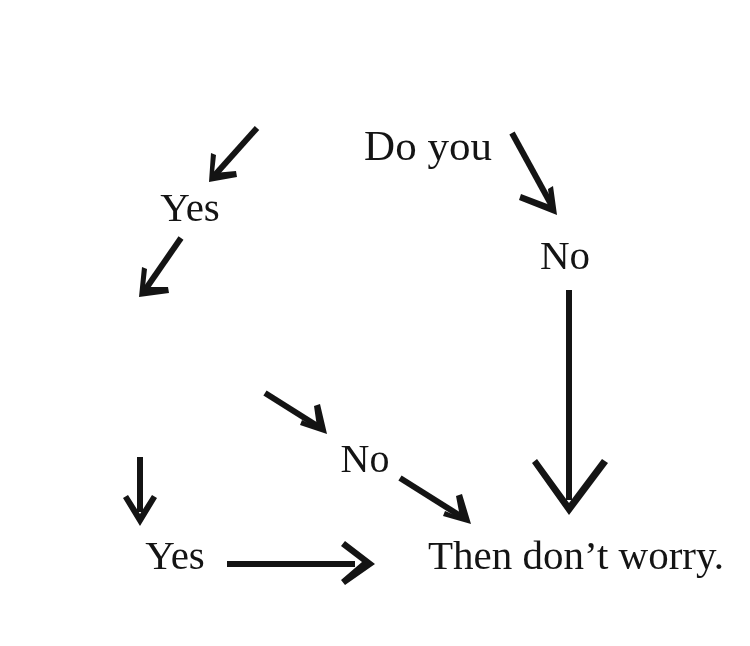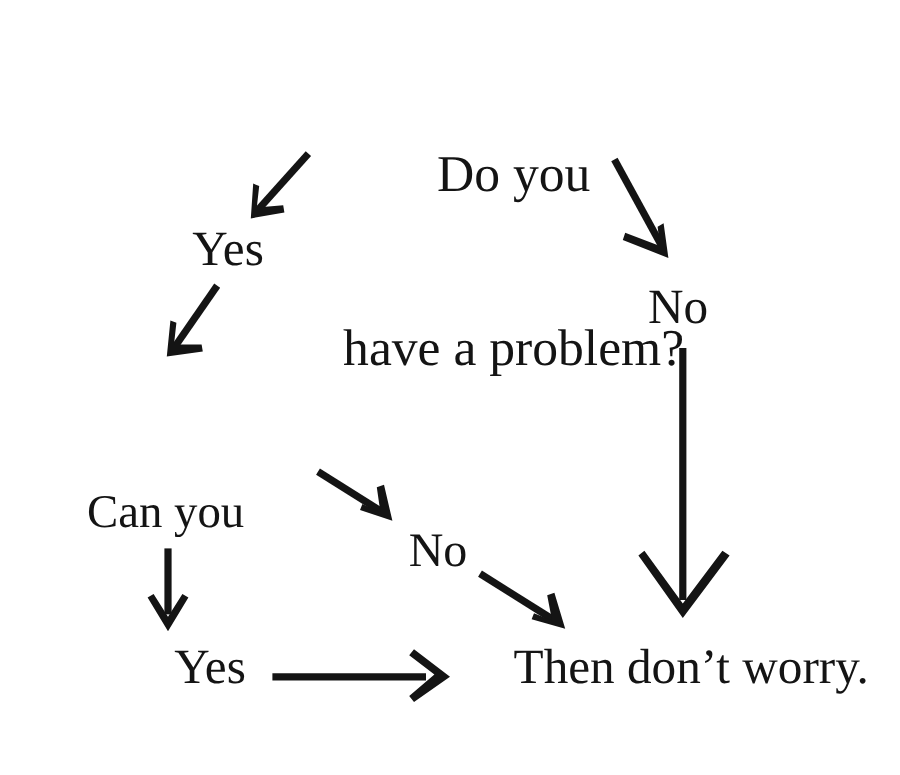--- a/index.html
+++ b/index.html
@@ -124,29 +124,27 @@
     </g>
 
     <g>
       <line x1="569" y1="290" x2="569" y2="500" stroke="#141414" stroke-width="6" stroke-linecap="butt"></line>
       <path d="M 569 515 L 532 463 L 537 459 L 569 503 L 602 459 L 608 463 Z" fill="#141414"></path>
     </g>
   </svg>
 
   <div class="node" id="node-question">
     <span class="node-line">Do you</span>
-    <span class="node-line">have a problem?</span>
   </div>
 
   <div class="node" id="node-yes-1">Yes</div>
 
   <div class="node" id="node-no-1">No</div>
 
   <div class="node" id="node-can-you">
-    <span class="node-line">Can you</span>
     
   </div>
 
   <div class="node" id="node-no-2">No</div>
 
   <div class="node" id="node-yes-2">Yes</div>
 
   <div class="node" id="node-dont-worry">Then don’t worry.</div>
 
 </div>

